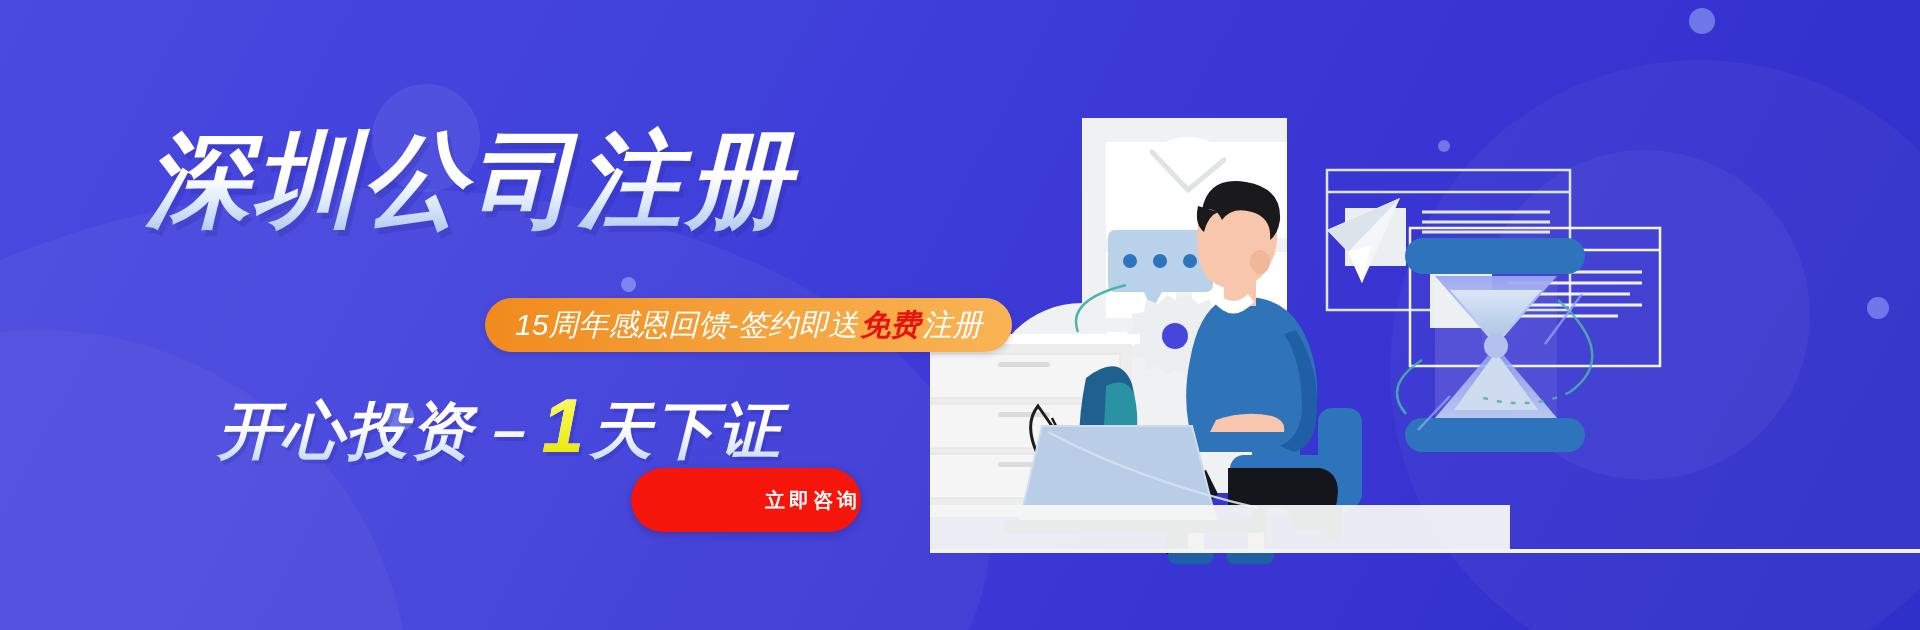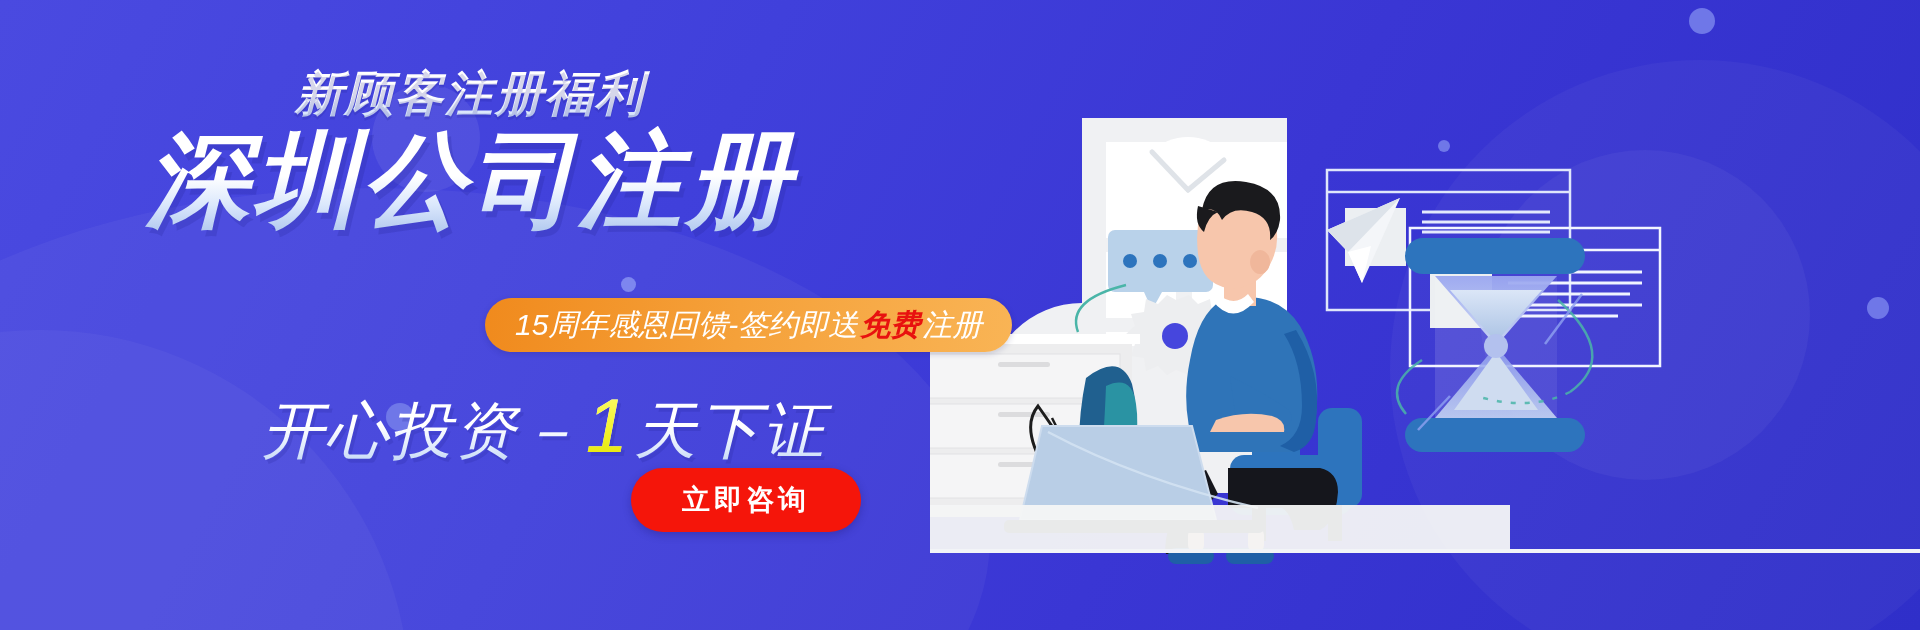--- a/index.html
+++ b/index.html
@@ -87,46 +87,46 @@
     border-radius:27px;
     background:linear-gradient(96deg,#f08a1d 0%,#f5a13a 48%,#f9b455 100%);
     box-shadow:0 2px 6px rgba(20,20,90,.18);
     font-size:30px; color:#ffffff; white-space:nowrap;font-style:italic;
   }
   .pill .hot { color:#e8120f; font-weight:bold; padding:0 2px; }
 
   .tagline {
     position:absolute; left:0; top:382px; width:1000px;
     text-align:center;
-    font-size:62px; font-weight:normal; font-style:italic;
+    font-size:62px; font-weight:bold; font-style:italic;
     letter-spacing:2px;
     white-space:nowrap;
     background:linear-gradient(180deg,#ffffff 0%,#ffffff 48%,#dae7fb 76%,#b0c7ef 100%);
     -webkit-background-clip:text; background-clip:text;
     -webkit-text-fill-color:transparent;
     filter:drop-shadow(3px 4px 0 rgba(35,35,150,.20));
-    margin-left:44px;
   }
   .tagline .num {
     background:linear-gradient(180deg,#fdfd74 0%,#f2f22e 55%,#e3e300 100%);
     -webkit-background-clip:text; background-clip:text;
     -webkit-text-fill-color:transparent;
     font-size:76px; padding:0 4px;
   }
 
   .cta {
     position:absolute; left:631px; top:468px;
     width:230px; height:64px;
     border-radius:32px;
     background:#f5150a;
     border:none; cursor:pointer;
-    color:#ffffff; font-size:28px; font-weight:bold;
+    color:#ffffff; font-size:20px; font-weight:bold;
     letter-spacing:4px;
     font-family:"Liberation Sans","DejaVu Sans",sans-serif;
     box-shadow:0 3px 8px rgba(20,10,80,.25);
+    text-align:right;
   }
 
   
   .illus { position:absolute; left:930px; top:0; width:990px; height:630px; }
   .illus svg { display:block; }
 </style>
 </head>
 <body>
 
 <div id="banner">
@@ -315,21 +315,20 @@
 
       <g>
         <rect x="-40" y="505" width="620" height="44" fill="#f4f5f6" opacity=".95"></rect>
         <rect x="-40" y="549" width="1040" height="4" fill="#f2f4f7"></rect>
       </g>
     </svg>
   </div>
 
   <div class="copy">
 
-    <div class="kicker">新顾客注册福利</div>
 
     <div class="headline">深圳公司注册</div>
 
     <div class="pill">
       <span>15周年感恩回馈-签约即送</span>
       <span class="hot">免费</span>
       <span>注册</span>
     </div>
 
     <div class="tagline">

